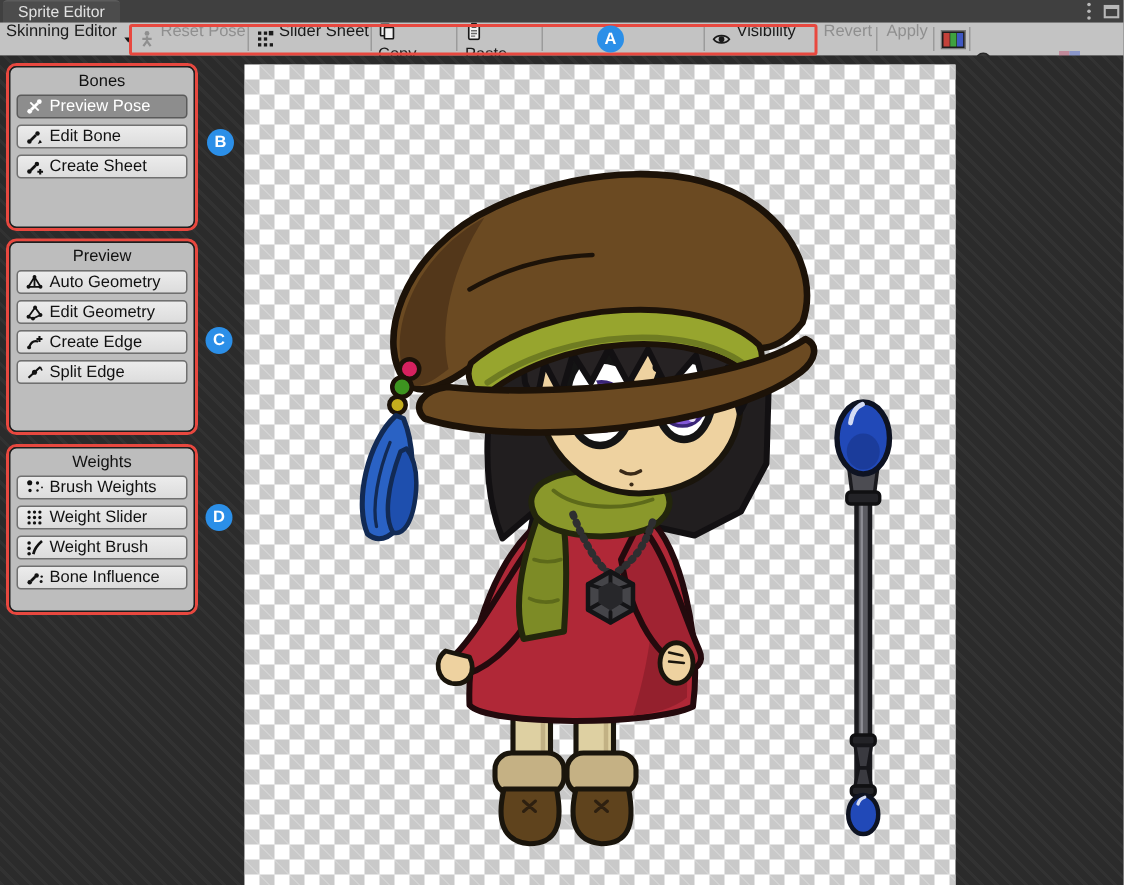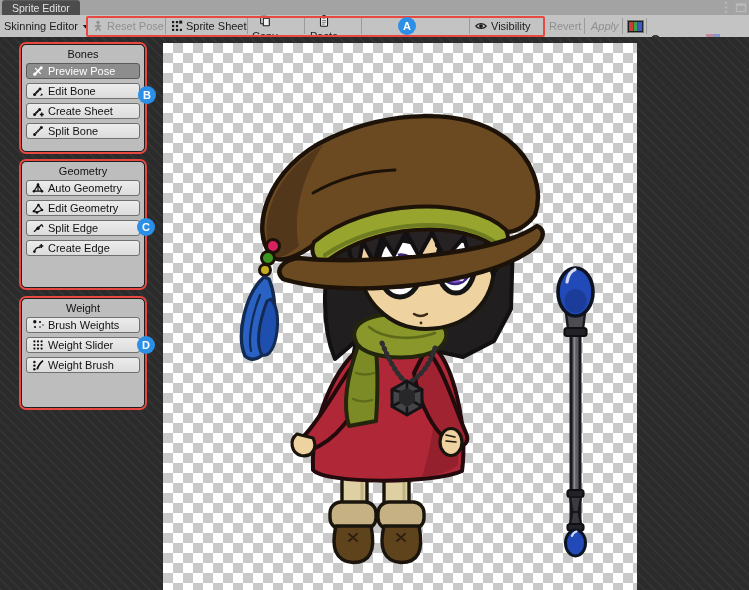--- a/index.html
+++ b/index.html
@@ -2,31 +2,31 @@
 <html><head>
 <meta charset="utf-8">
 <style>
   html,body{margin:0;padding:0;}
   body{
     width:749px;height:590px;position:relative;overflow:hidden;
     font-family:"Liberation Sans",sans-serif;background:#2b2b2b;
     -webkit-font-smoothing:antialiased;
   }
   
-  .titlebar{position:absolute;left:0;top:0;width:749px;height:15px;background:#a3a3a3;}
+  .titlebar{position:absolute;left:0;top:0;width:749px;height:15px;background:#404040;}
   .tab{
     position:absolute;left:2px;top:0;height:15px;padding:0 10px;background:#4c4c4c;
     color:#e2e2e2;font-size:10.5px;line-height:15px;border-radius:3px 3px 0 0;
     border-top:1px solid #5c5c5c;box-sizing:border-box;
   }
   .win-controls{position:absolute;right:2px;top:1px;height:13px;display:flex;align-items:center;gap:7px;}
   
   .toolbar{position:absolute;left:0;top:15px;width:749px;height:22px;background:#c3c3c3;
     border-bottom:1px solid #8a8a8a;font-size:11px;color:#1a1a1a;}
-  .tb-item{position:absolute;top:0;height:22px;display:flex;align-items:center;gap:3px;white-space:nowrap;}
+  .tb-item{position:absolute;top:0;height:22px;display:flex;gap:3px;white-space:nowrap;}
   .tb-item.disabled{color:#8f8f8f;}
   .tb-div{position:absolute;top:3px;height:16px;width:1px;background:#9b9b9b;}
   .tb-icon{display:inline-flex;align-items:center;}
   .slider-track{position:absolute;top:25px;height:2px;background:#7d7d7d;}
   .slider-handle{position:absolute;top:20px;width:11px;height:11px;border-radius:50%;
     background:#3f3f3f;border:1px solid #262626;box-sizing:border-box;}
   
   .red-rect{position:absolute;border:2px solid #e8483f;pointer-events:none;z-index:30;}
   .ann-circle{
     position:absolute;width:18px;height:18px;border-radius:50%;background:#2b8fe8;
@@ -39,21 +39,21 @@
     background-image:repeating-linear-gradient(45deg,rgba(255,255,255,0.035) 0 2px,transparent 2px 7px);
   }
   .canvas{
     position:absolute;left:163px;top:6px;width:474px;height:547px;background-color:#fff;
     background-image:
       linear-gradient(45deg,#c9c9c9 25%,transparent 25%,transparent 75%,#c9c9c9 75%),
       linear-gradient(45deg,#c9c9c9 25%,transparent 25%,transparent 75%,#c9c9c9 75%);
     background-size:20px 20px;background-position:0 0,10px 10px;
   }
   
-  .panel-wrap{position:absolute;left:19px;width:124px;border:2px solid #e8483f;border-radius:7px;z-index:20;}
+  .panel-wrap{position:absolute;left:4px;width:124px;border:2px solid #e8483f;border-radius:7px;z-index:20;}
   .panel{background:#bdbdbd;border:1px solid #1e1e1e;border-radius:5px;box-sizing:border-box;
     width:100%;height:100%;padding:3px 4px 4px;}
   .panel-title{font-size:11px;color:#111;text-align:center;margin-bottom:3px;}
   .p-btn{
     height:16px;margin-bottom:4px;display:flex;align-items:center;gap:4px;padding:0 5px;
     background:linear-gradient(#ececec,#dcdcdc);border:1px solid #707070;border-radius:3px;
     font-size:11px;color:#111;box-sizing:border-box;cursor:default;
   }
   .p-btn:last-child{margin-bottom:0;}
   .p-btn.selected{background:#8d8d8d;border-color:#5a5a5a;color:#fff;}
@@ -120,21 +120,21 @@
           <rect x="1" y="1" width="2.2" height="2.2"></rect>
           <rect x="4.9" y="1" width="2.2" height="2.2"></rect>
           <rect x="8.2" y="0.6" width="3" height="3"></rect>
           <rect x="1" y="4.9" width="2.2" height="2.2"></rect>
           <rect x="4.9" y="4.9" width="2.2" height="2.2"></rect>
           <rect x="1" y="8.8" width="2.2" height="2.2"></rect>
           <rect x="4.9" y="8.8" width="2.2" height="2.2"></rect>
           <rect x="8.8" y="8.8" width="2.2" height="2.2"></rect>
         </svg>
     </span>
-    <span>Sprite Sheet</span>
+    <span>Slider Sheet</span>
   </div>
 
   <div class="tb-item" style="left:252px;flex-direction:column;">
     <span class="tb-icon">
       <svg width="12" height="12" viewBox="0 0 12 12">
           <rect x="1.7" y="1.2" width="6" height="7.6" rx="0.5" fill="#f2f2f2" stroke="#1a1a1a" stroke-width="1.1"></rect>
           <rect x="4.3" y="3.2" width="6" height="7.6" rx="0.5" fill="#f2f2f2" stroke="#1a1a1a" stroke-width="1.1"></rect>
         </svg>
     </span>
     <span>Copy</span>
@@ -157,21 +157,21 @@
           <path d="M0.8 6.1 C3 2.9 9 2.9 11.2 6.1 C9 9.3 3 9.3 0.8 6.1 Z" fill="none" stroke="#1a1a1a" stroke-width="1.2"></path>
           <circle cx="6" cy="6.1" r="1.9" fill="#1a1a1a"></circle>
         </svg>
     </span>
     <span>Visibility</span>
   </div>
 
   <div class="tb-item disabled" style="left:549px;">
     <span>Revert</span>
   </div>
-  <div class="tb-item disabled" style="left:591px;font-style:italic;">
+  <div class="tb-item disabled" style="left:591px;">
     <span>Apply</span>
   </div>
 
   <div class="tb-item" style="left:627px;">
     <span class="tb-icon">
       <svg width="17" height="13" viewBox="0 0 17 13">
           <rect x="0.5" y="0.5" width="16" height="12" fill="#1d1d1d" stroke="#777"></rect>
           <rect x="2" y="2" width="4.1" height="9" fill="#c3413a"></rect>
           <rect x="6.5" y="2" width="4.1" height="9" fill="#3fa23f"></rect>
           <rect x="11" y="2" width="4.1" height="9" fill="#3f58c3"></rect>
@@ -329,40 +329,29 @@
         <span class="p-icon">
           <svg viewBox="0 0 12 12" width="12" height="12" stroke="currentColor" fill="currentColor">
               <circle cx="2.6" cy="9.4" r="1.5" stroke="none"></circle>
               <circle cx="7.6" cy="4.4" r="1.5" stroke="none"></circle>
               <path d="M3.5 8.5 L6.7 5.3" fill="none" stroke-width="1.8"></path>
               <path d="M9.8 7.6 V11.4 M7.9 9.5 H11.7" fill="none" stroke-width="1.4"></path>
             </svg>
         </span>
         <span>Create Sheet</span>
       </div>
-      <div class="p-btn">
-        <span class="p-icon">
-          <svg viewBox="0 0 12 12" width="12" height="12" stroke="currentColor" fill="currentColor">
-              <circle cx="2.6" cy="9.4" r="1.5" stroke="none"></circle>
-              <circle cx="9.4" cy="2.6" r="1.5" stroke="none"></circle>
-              <path d="M3.6 8.4 L5.2 6.8 M6.8 5.2 L8.4 3.6" fill="none" stroke-width="1.8"></path>
-              <circle cx="6" cy="6" r="1.1" stroke="none"></circle>
-            </svg>
-        </span>
-        <span>Split Bone</span>
-      </div>
     </div>
   </div>
   <div class="ann-circle" style="left:138px;top:49px;">
     <span>B</span>
   </div>
 
   <div class="panel-wrap" style="top:122px;height:127px;">
     <div class="panel">
-      <div class="panel-title">Geometry</div>
+      <div class="panel-title">Preview</div>
       <div class="p-btn">
         <span class="p-icon">
           <svg viewBox="0 0 12 12" width="12" height="12" stroke="currentColor" fill="currentColor">
               <path d="M2 9.2 L6 2.6 L10 9.2 Z M6 2.6 V9.2" fill="none" stroke-width="1.2"></path>
               <circle cx="2" cy="9.2" r="1.3" stroke="none"></circle>
               <circle cx="6" cy="2.6" r="1.3" stroke="none"></circle>
               <circle cx="10" cy="9.2" r="1.3" stroke="none"></circle>
             </svg>
         </span>
         <span>Auto Geometry</span>
@@ -375,46 +364,46 @@
               <circle cx="6.4" cy="3" r="1.3" stroke="none"></circle>
               <circle cx="10" cy="8" r="1.3" stroke="none"></circle>
               <circle cx="5" cy="10.4" r="1.3" stroke="none"></circle>
             </svg>
         </span>
         <span>Edit Geometry</span>
       </div>
       <div class="p-btn">
         <span class="p-icon">
           <svg viewBox="0 0 12 12" width="12" height="12" stroke="currentColor" fill="currentColor">
+              <path d="M2.4 9.6 Q4 4.4 8.4 5.6" fill="none" stroke-width="1.4"></path>
+              <circle cx="2.4" cy="9.6" r="1.3" stroke="none"></circle>
+              <path d="M9.3 2 V6 M7.3 4 H11.3" fill="none" stroke-width="1.4"></path>
+            </svg>
+        </span>
+        <span>Create Edge</span>
+      </div>
+      <div class="p-btn">
+        <span class="p-icon">
+          <svg viewBox="0 0 12 12" width="12" height="12" stroke="currentColor" fill="currentColor">
               <path d="M2 9.8 L9.8 2.6" fill="none" stroke-width="1.4"></path>
               <circle cx="6" cy="6.2" r="1.7" stroke="none"></circle>
               <path d="M9.8 2.6 L11 5" fill="none" stroke-width="1.1"></path>
             </svg>
         </span>
         <span>Split Edge</span>
       </div>
-      <div class="p-btn">
-        <span class="p-icon">
-          <svg viewBox="0 0 12 12" width="12" height="12" stroke="currentColor" fill="currentColor">
-              <path d="M2.4 9.6 Q4 4.4 8.4 5.6" fill="none" stroke-width="1.4"></path>
-              <circle cx="2.4" cy="9.6" r="1.3" stroke="none"></circle>
-              <path d="M9.3 2 V6 M7.3 4 H11.3" fill="none" stroke-width="1.4"></path>
-            </svg>
-        </span>
-        <span>Create Edge</span>
-      </div>
     </div>
   </div>
   <div class="ann-circle" style="left:137px;top:181px;">
     <span>C</span>
   </div>
 
   <div class="panel-wrap" style="top:259px;height:110px;">
     <div class="panel">
-      <div class="panel-title">Weight</div>
+      <div class="panel-title">Weights</div>
       <div class="p-btn">
         <span class="p-icon">
           <svg viewBox="0 0 12 12" width="12" height="12" fill="currentColor">
               <circle cx="2.8" cy="2.8" r="1.7"></circle>
               <circle cx="8" cy="3" r="1.1"></circle>
               <circle cx="3" cy="8" r="1.1"></circle>
               <circle cx="8" cy="8" r="0.8"></circle>
               <path d="M10.6 5.6 L11.4 6.4 M10.6 6.4 L11.4 5.6" stroke="currentColor" stroke-width="0.9"></path>
             </svg>
         </span>
@@ -440,19 +429,31 @@
         <span class="p-icon">
           <svg viewBox="0 0 12 12" width="12" height="12" fill="currentColor">
               <circle cx="2.4" cy="3" r="1.2"></circle>
               <circle cx="2.4" cy="6.6" r="1.2"></circle>
               <circle cx="2.4" cy="10.2" r="1.2"></circle>
               <path d="M5.2 10.4 C6 6.6 8.2 4 11 1.6" stroke="currentColor" stroke-width="1.8" fill="none"></path>
             </svg>
         </span>
         <span>Weight Brush</span>
       </div>
+      <div class="p-btn">
+        <span class="p-icon">
+          <svg viewBox="0 0 12 12" width="12" height="12" stroke="currentColor" fill="currentColor">
+              <circle cx="2.8" cy="9.2" r="1.5" stroke="none"></circle>
+              <circle cx="7.4" cy="4.6" r="1.5" stroke="none"></circle>
+              <path d="M3.7 8.3 L6.5 5.5" fill="none" stroke-width="1.8"></path>
+              <circle cx="10.4" cy="8.6" r="1" stroke="none"></circle>
+              <circle cx="10.8" cy="5.4" r="0.8" stroke="none"></circle>
+            </svg>
+        </span>
+        <span>Bone Influence</span>
+      </div>
     </div>
   </div>
   <div class="ann-circle" style="left:137px;top:299px;">
     <span>D</span>
   </div>
 
 </div>
 
 </body></html>

